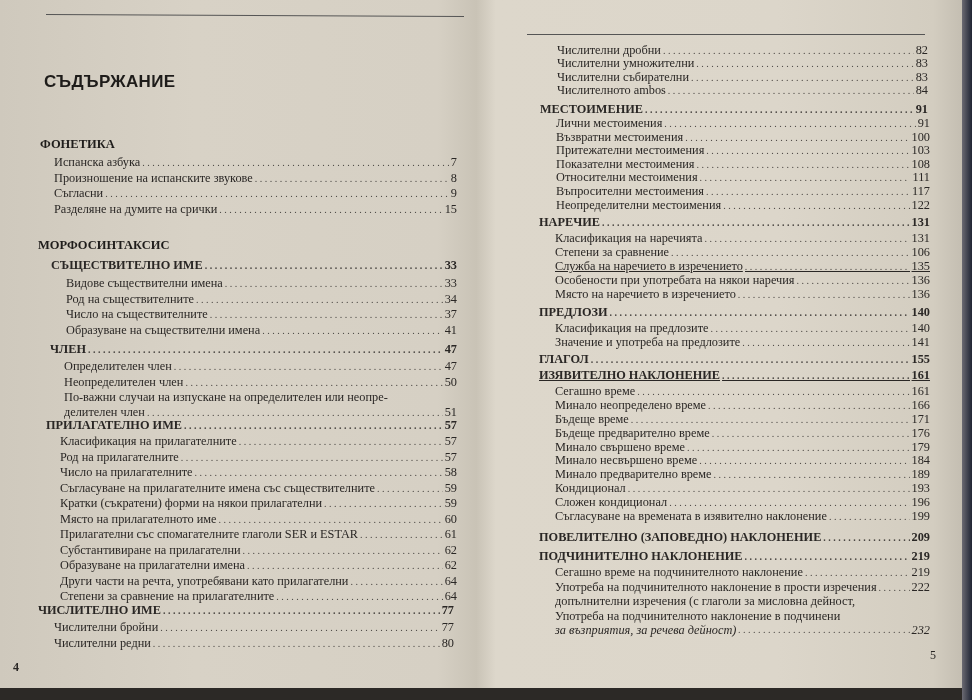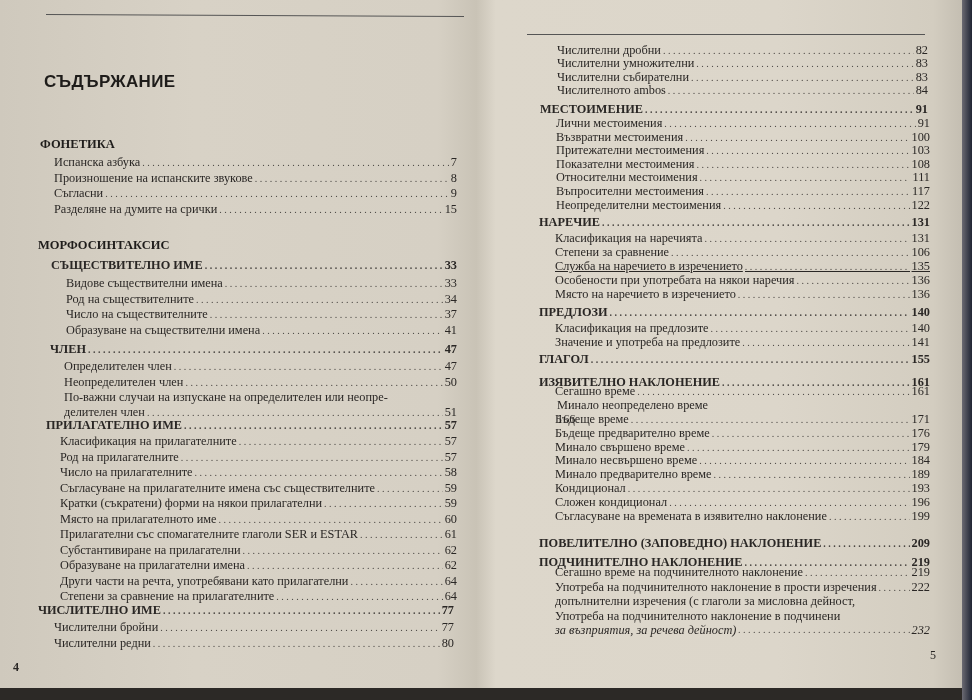--- a/index.html
+++ b/index.html
@@ -363,33 +363,33 @@
         <span class="pg">141</span>
       </li>
   </ul>
 
   <ul class="toc-list" style="left:51px; top:352px; width:391px;">
     <li class="row main" style="margin-top:0;">
         <span class="label">ГЛАГОЛ</span>
         <span class="dots"></span>
         <span class="pg">155</span>
       </li>
-    <li class="row main" style="margin-top:7px;">
+    <li class="row main" style="margin-top:0;text-decoration:underline;">
         <span class="label">ИЗЯВИТЕЛНО НАКЛОНЕНИЕ</span>
         <span class="dots"></span>
         <span class="pg">161</span>
       </li>
   </ul>
   <ul class="toc-list" style="left:67px; top:385px; width:375px;">
     <li class="row" style="height:13.9px; line-height:13.9px;">
         <span class="label">Сегашно време</span>
         <span class="dots"></span>
         <span class="pg">161</span>
       </li>
-    <li class="row" style="height:13.9px; line-height:13.9px;flex-direction:column;">
+    <li class="row" style="height:13.9px; line-height:13.9px;">
         <span class="label">Минало неопределено време</span>
         <span class="dots"></span>
         <span class="pg">166</span>
       </li>
     <li class="row" style="height:13.9px; line-height:13.9px;">
         <span class="label">Бъдеще време</span>
         <span class="dots"></span>
         <span class="pg">171</span>
       </li>
     <li class="row" style="height:13.9px; line-height:13.9px;">
@@ -423,21 +423,21 @@
         <span class="pg">196</span>
       </li>
     <li class="row" style="height:13.9px; line-height:13.9px;">
         <span class="label">Съгласуване на времената в изявително наклонение</span>
         <span class="dots"></span>
         <span class="pg">199</span>
       </li>
   </ul>
 
   <ul class="toc-list" style="left:51px; top:530px; width:391px;">
-    <li class="row main" style="margin-top:6px;justify-content:space-between;">
+    <li class="row main" style="margin-top:0;justify-content:space-between;">
         <span class="label">ПОВЕЛИТЕЛНО (ЗАПОВЕДНО) НАКЛОНЕНИЕ</span>
         <span class="dots"></span>
         <span class="pg">209</span>
       </li>
     <li class="row main" style="margin-top:3px;">
         <span class="label">ПОДЧИНИТЕЛНО НАКЛОНЕНИЕ</span>
         <span class="dots"></span>
         <span class="pg">219</span>
       </li>
   </ul>

